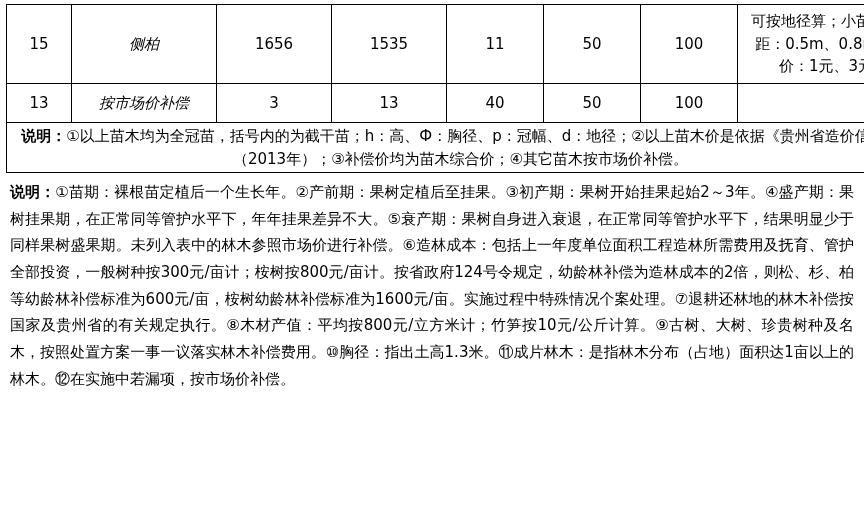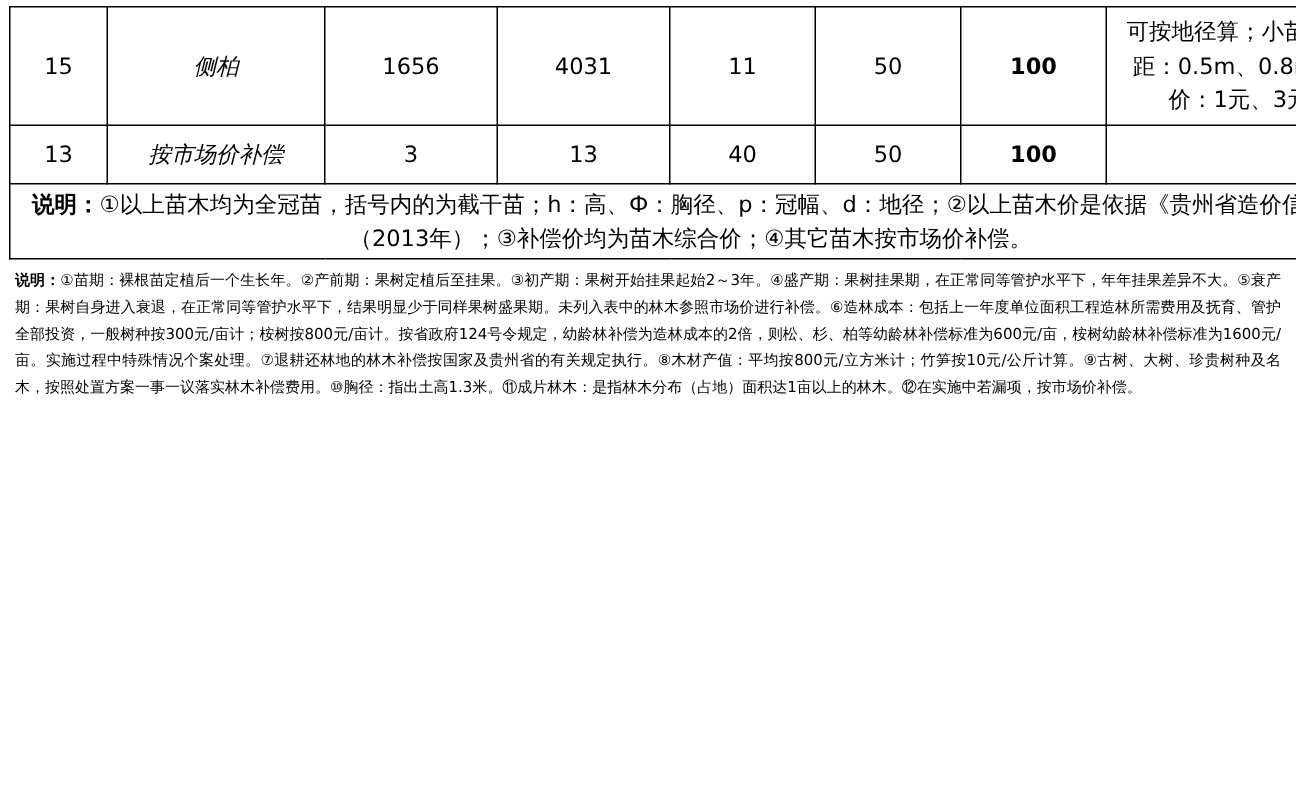--- a/index.html
+++ b/index.html
@@ -33,53 +33,53 @@
     vertical-align: middle;
     padding: 2px 3px;
     line-height: 1.5;
   }
   td.c-no    { width: 58px; }
   td.c-name  { width: 138px; font-style: italic; }
   td.c-v1    { width: 108px; }
   td.c-v2    { width: 108px; }
   td.c-v3    { width: 90px; }
   td.c-v4    { width: 90px; }
-  td.c-v5    { width: 90px; font-weight: bold; }
+  td.c-v5    { width: 90px; }
   td.c-note  { width: 170px; text-align: left; font-size: 13.5px; line-height: 1.55; padding: 3px 6px; }
   tr.row-tall td { height: 74px; }
   tr.row-short td { height: 34px; }
   td.explain {
     text-align: left;
     font-size: 15px;
     line-height: 1.75;
     padding: 5px 8px 6px 8px;
   }
   .bold { font-weight: bold; }
   .body-note {
     margin-top: 6px;
-    font-size: 10px;
+    font-size: 15px;
     line-height: 1.78;
     text-align: justify;
     text-justify: inter-ideograph;
     padding: 0 4px;
   }
   .body-note .lead { font-weight: bold; }
 </style>
 </head>
 <body>
 
 <div class="page">
 
   <table class="main">
     <tbody>
       <tr class="row-tall">
         <td class="c-no">15</td>
         <td class="c-name">侧柏</td>
         <td class="c-v1">1656</td>
-        <td class="c-v2">4031</td>
+        <td class="c-v2">1535</td>
         <td class="c-v3">11</td>
         <td class="c-v4">50</td>
         <td class="c-v5">100</td>
         <td class="c-note">可按地径算；小苗株行距：0.5m、0.8m,单价：1元、3元</td>
       </tr>
       <tr class="row-short">
         <td class="c-no">13</td>
         <td class="c-name">按市场价补偿</td>
         <td class="c-v1">3</td>
         <td class="c-v2">13</td>

